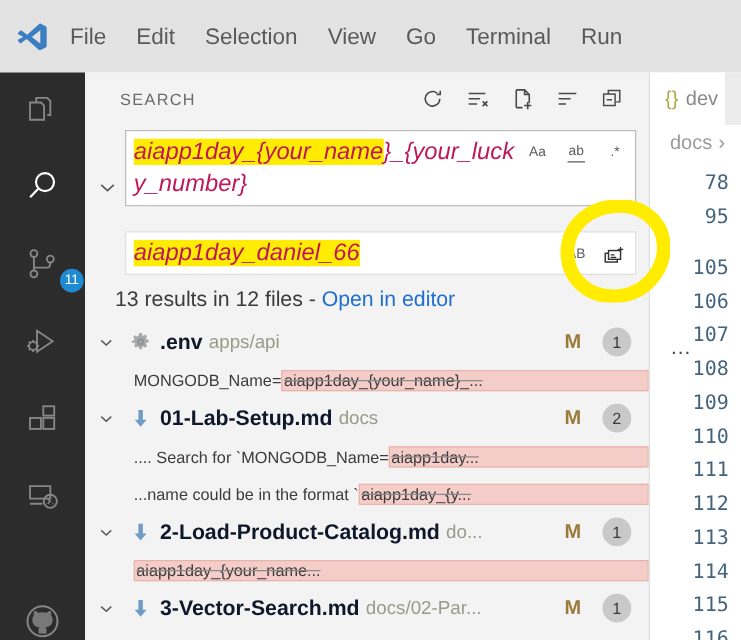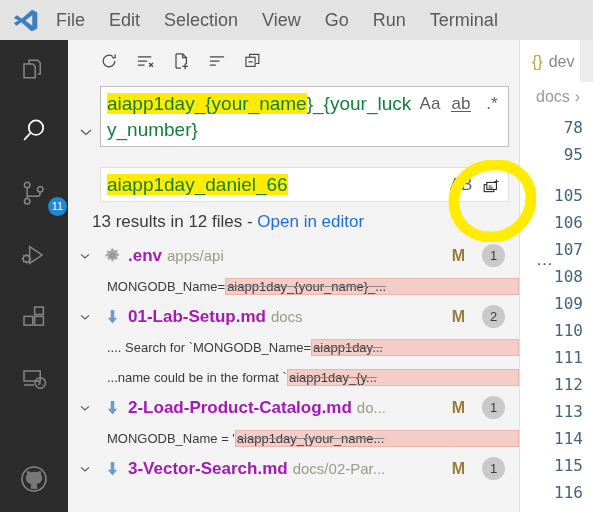--- a/index.html
+++ b/index.html
@@ -6,21 +6,21 @@
   html, body {
     width: 593px; height: 512px;
     overflow: hidden;
     font-family: "Liberation Sans", sans-serif;
     background: #f3f3f3;
   }
   #app { position: relative; width: 593px; height: 512px; }
 
   
   .menubar {
-    height: 40px; background: #e3e3e3;
+    height: 58px; background: #e3e3e3;
     display: flex; align-items: center; gap: 0px;
     padding-left: 8px;
   }
   .vscode-logo { width: 36px; height: 30px; display: flex; align-items: center; justify-content: center; }
   .menu-item {
     font-size: 18px; color: #5a5a5a; padding: 2px 12px; white-space: nowrap;
   }
 
   
   .body-row { display: flex; height: 472px; }
@@ -65,48 +65,48 @@
   .toggle-col { width: 28px; display: flex; align-items: flex-start; justify-content: center; padding-top: 36px; color: #555; }
   .fields { flex: 1 1 auto; }
 
   .field-box {
     background: #ffffff; border: 1px solid #dfdfdf;
     display: flex; align-items: flex-start; padding: 3px 4px 3px 6px;
     min-height: 32px; position: relative;
   }
   .field-box.focused { border-color: #bdbdbd; }
   .field-text {
-    flex: 1 1 auto; font-size: 19px; color: #15803d; line-height: 26px;
-    word-break: break-all; padding-top: 1px;
+    flex: 1 1 auto; font-size: 19px; color: #be185d; line-height: 26px;
+    word-break: break-all; padding-top: 1px; font-style: italic;
   }
   .hl-yellow { background: #ffec00; }
   .opt-btns { display: flex; align-items: center; gap: 7px; padding-top: 3px; flex: 0 0 auto; }
   .opt {
-    font-size: 17px; color: #5d5d5d; width: 24px; height: 22px;
+    font-size: 11px; color: #5d5d5d; width: 24px; height: 22px;
     display: flex; align-items: center; justify-content: center;
   }
   .opt-underline { border-bottom: 1px solid #5d5d5d; line-height: 15px; padding: 0 1px; }
 
   .replace-row { margin-top: 20px; }
 
   
   .results-summary {
     font-size: 17px; color: #3b3b3b; padding: 10px 0 8px 24px;
   }
   .link { color: #1f6fd0; cursor: pointer; }
 
   .results { flex: 1 1 auto; overflow: hidden; }
 
   .file-row {
     display: flex; align-items: center; height: 31px; padding-left: 6px; gap: 5px;
     white-space: nowrap;
   }
   .twisty { width: 22px; display: flex; align-items: center; justify-content: center; color: #5a5a5a; flex: 0 0 22px; }
   .ficon { width: 22px; display: flex; align-items: center; justify-content: center; flex: 0 0 22px; }
-  .fname { font-size: 17px; color: #a21caf; font-weight: bold; }
+  .fname { font-size: 17px; color: #0f172a; font-weight: bold; }
   .fpath { font-size: 15px; color: #9a9a8a; overflow: hidden; text-overflow: ellipsis; }
   .frow-spacer { flex: 1 1 auto; min-width: 2px; }
   .fstatus { font-size: 16px; color: #9a7b3c; font-weight: bold; padding-right: 12px; flex: 0 0 auto; }
   .fcount {
     background: #c9c9c9; color: #3b3b3b; font-size: 13px;
     min-width: 23px; height: 23px; border-radius: 12px;
     display: flex; align-items: center; justify-content: center;
     margin-right: 14px; flex: 0 0 auto;
   }
 
@@ -161,22 +161,22 @@
     <div class="vscode-logo">
       <svg width="26" height="25" viewBox="0 0 32 32">
         <path d="M24.3 2.5 29.5 5c.6.3 1 .9 1 1.6v18.8c0 .7-.4 1.3-1 1.6l-5.2 2.5c-.7.3-1.5.2-2-.3l-12.4-11-5.4 4.1c-.5.4-1.2.3-1.6-.1L1.3 20.3c-.5-.5-.5-1.3.1-1.7L6.6 16 1.4 13.4c-.6-.4-.6-1.2-.1-1.7L3.5 9.8c.4-.4 1.1-.5 1.6-.1l5.4 4.1 12.4-11c.5-.5 1.3-.6 1.9-.3zM24 9.2 15.3 16l8.7 6.8V9.2z" fill="#3c7fc0"></path>
       </svg>
     </div>
     <div class="menu-item">File</div>
     <div class="menu-item">Edit</div>
     <div class="menu-item">Selection</div>
     <div class="menu-item">View</div>
     <div class="menu-item">Go</div>
+    <div class="menu-item">Terminal</div>
     <div class="menu-item">Run</div>
-    <div class="menu-item">Terminal</div>
   </div>
 
   <div class="body-row">
 
     <div class="activitybar">
 
       <div class="act-icon">
         <span>
           <svg width="30" height="30" viewBox="0 0 24 24" fill="none" stroke="currentColor" stroke-width="1.2">
             <path d="M4 8h7l2 2v9H4z"></path>
@@ -246,20 +246,21 @@
             <circle cx="12" cy="12" r="9"></circle>
             <path d="M9.6 19.4v-2.1c0-.8.3-1.3.6-1.6-2.1-.24-4.3-1.05-4.3-4.7 0-1.04.37-1.9.98-2.56-.1-.24-.43-1.2.1-2.5 0 0 .8-.26 2.62.98a9 9 0 0 1 4.78 0c1.82-1.24 2.62-.98 2.62-.98.53 1.3.2 2.26.1 2.5.61.66.98 1.52.98 2.56 0 3.66-2.22 4.46-4.33 4.69.34.3.65.87.65 1.76v2" fill="currentColor" stroke="none" opacity="0.85"></path>
           </svg>
         </span>
       </div>
     </div>
 
     <div class="sidebar">
 
       <div class="sb-header">
+        <div class="sb-title">SEARCH</div>
         <div class="sb-actions">
 
           <div class="sb-act">
             <svg width="20" height="20" viewBox="0 0 24 24" fill="none" stroke="currentColor" stroke-width="1.5">
               <path d="M19 12a7 7 0 1 1-2.6-5.4"></path>
                 <path d="M19.4 4.2v3.6h-3.6"></path>
             </svg>
           </div>
 
           <div class="sb-act">
@@ -404,21 +405,20 @@
             </svg>
           </span>
           <span class="fname">2-Load-Product-Catalog.md</span>
           <span class="fpath">do...</span>
           <span class="frow-spacer"></span>
           <span class="fstatus">M</span>
           <span class="fcount">1</span>
         </div>
 
         <div class="match-row">
-          <span class="match-pre">MONGODB_Name = '</span>
           <span class="hl-match">aiapp1day_{your_name...</span>
         </div>
 
         <div class="file-row">
           <span class="twisty">
             <svg width="16" height="16" viewBox="0 0 24 24" fill="none" stroke="currentColor" stroke-width="1.8">
                 <path d="M6 9.5l6 5.5 6-5.5"></path>
               </svg>
           </span>
           <span class="ficon">

